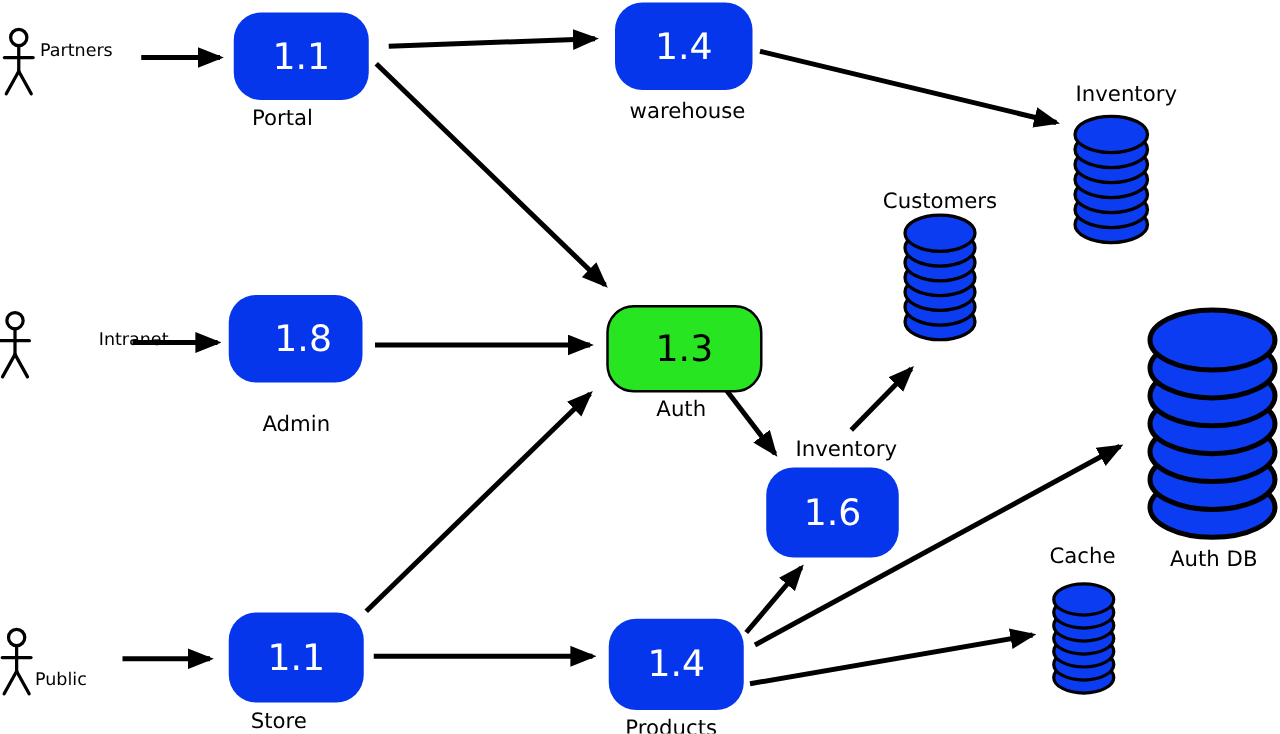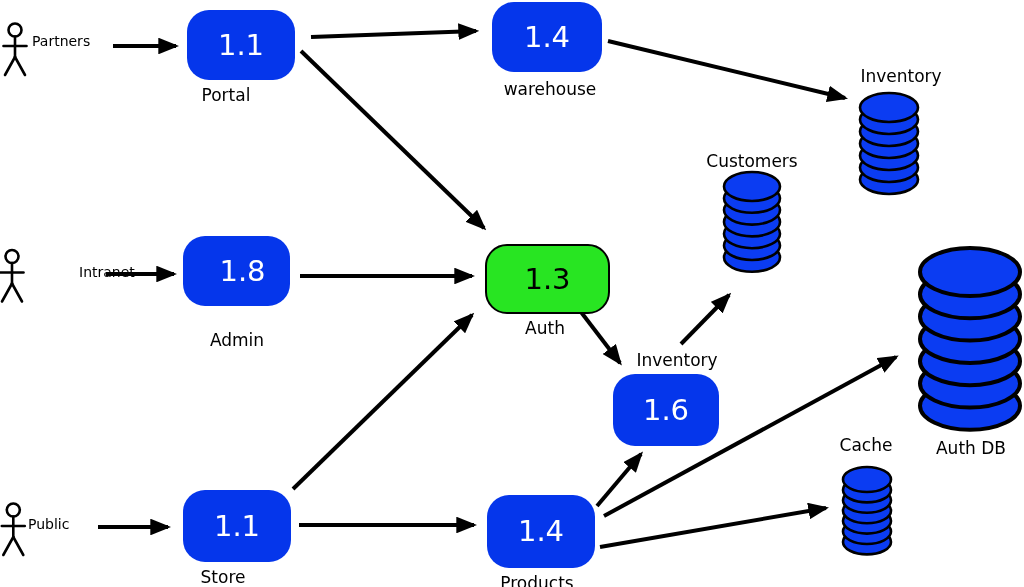--- a/index.html
+++ b/index.html
@@ -133,21 +133,21 @@
       <ellipse class="disc" cx="867" cy="521.1" rx="24" ry="12.5"></ellipse>
       <ellipse class="disc" cx="867" cy="510.7" rx="24" ry="12.5"></ellipse>
       <ellipse class="disc" cx="867" cy="500.3" rx="24" ry="12.5"></ellipse>
       <ellipse class="disc" cx="867" cy="489.9" rx="24" ry="12.5"></ellipse>
       <ellipse class="disc" cx="867" cy="479.5" rx="24" ry="12.5"></ellipse>
     </g>
   </svg>
 
   <div class="actor-label" style="left:32px;  top:33px;">Partners</div>
   <div class="actor-label" style="left:39px;  top:264px;margin-left:40px;">Intranet</div>
-  <div class="actor-label" style="left:28px;  top:516px;">Public</div>
+  <div class="actor-label" style="left:28px;  top:536px;">Public</div>
 
   <div class="process" style="left:187px; top:10px;  width:108px; height:70px;">
     <span>1.1</span>
   </div>
   <div class="process" style="left:492px; top:2px;   width:110px; height:70px;">
     <span>1.4</span>
   </div>
   <div class="process" style="left:183px; top:236px; width:107px; height:70px;padding-left:12px;">
     <span>1.8</span>
   </div>

